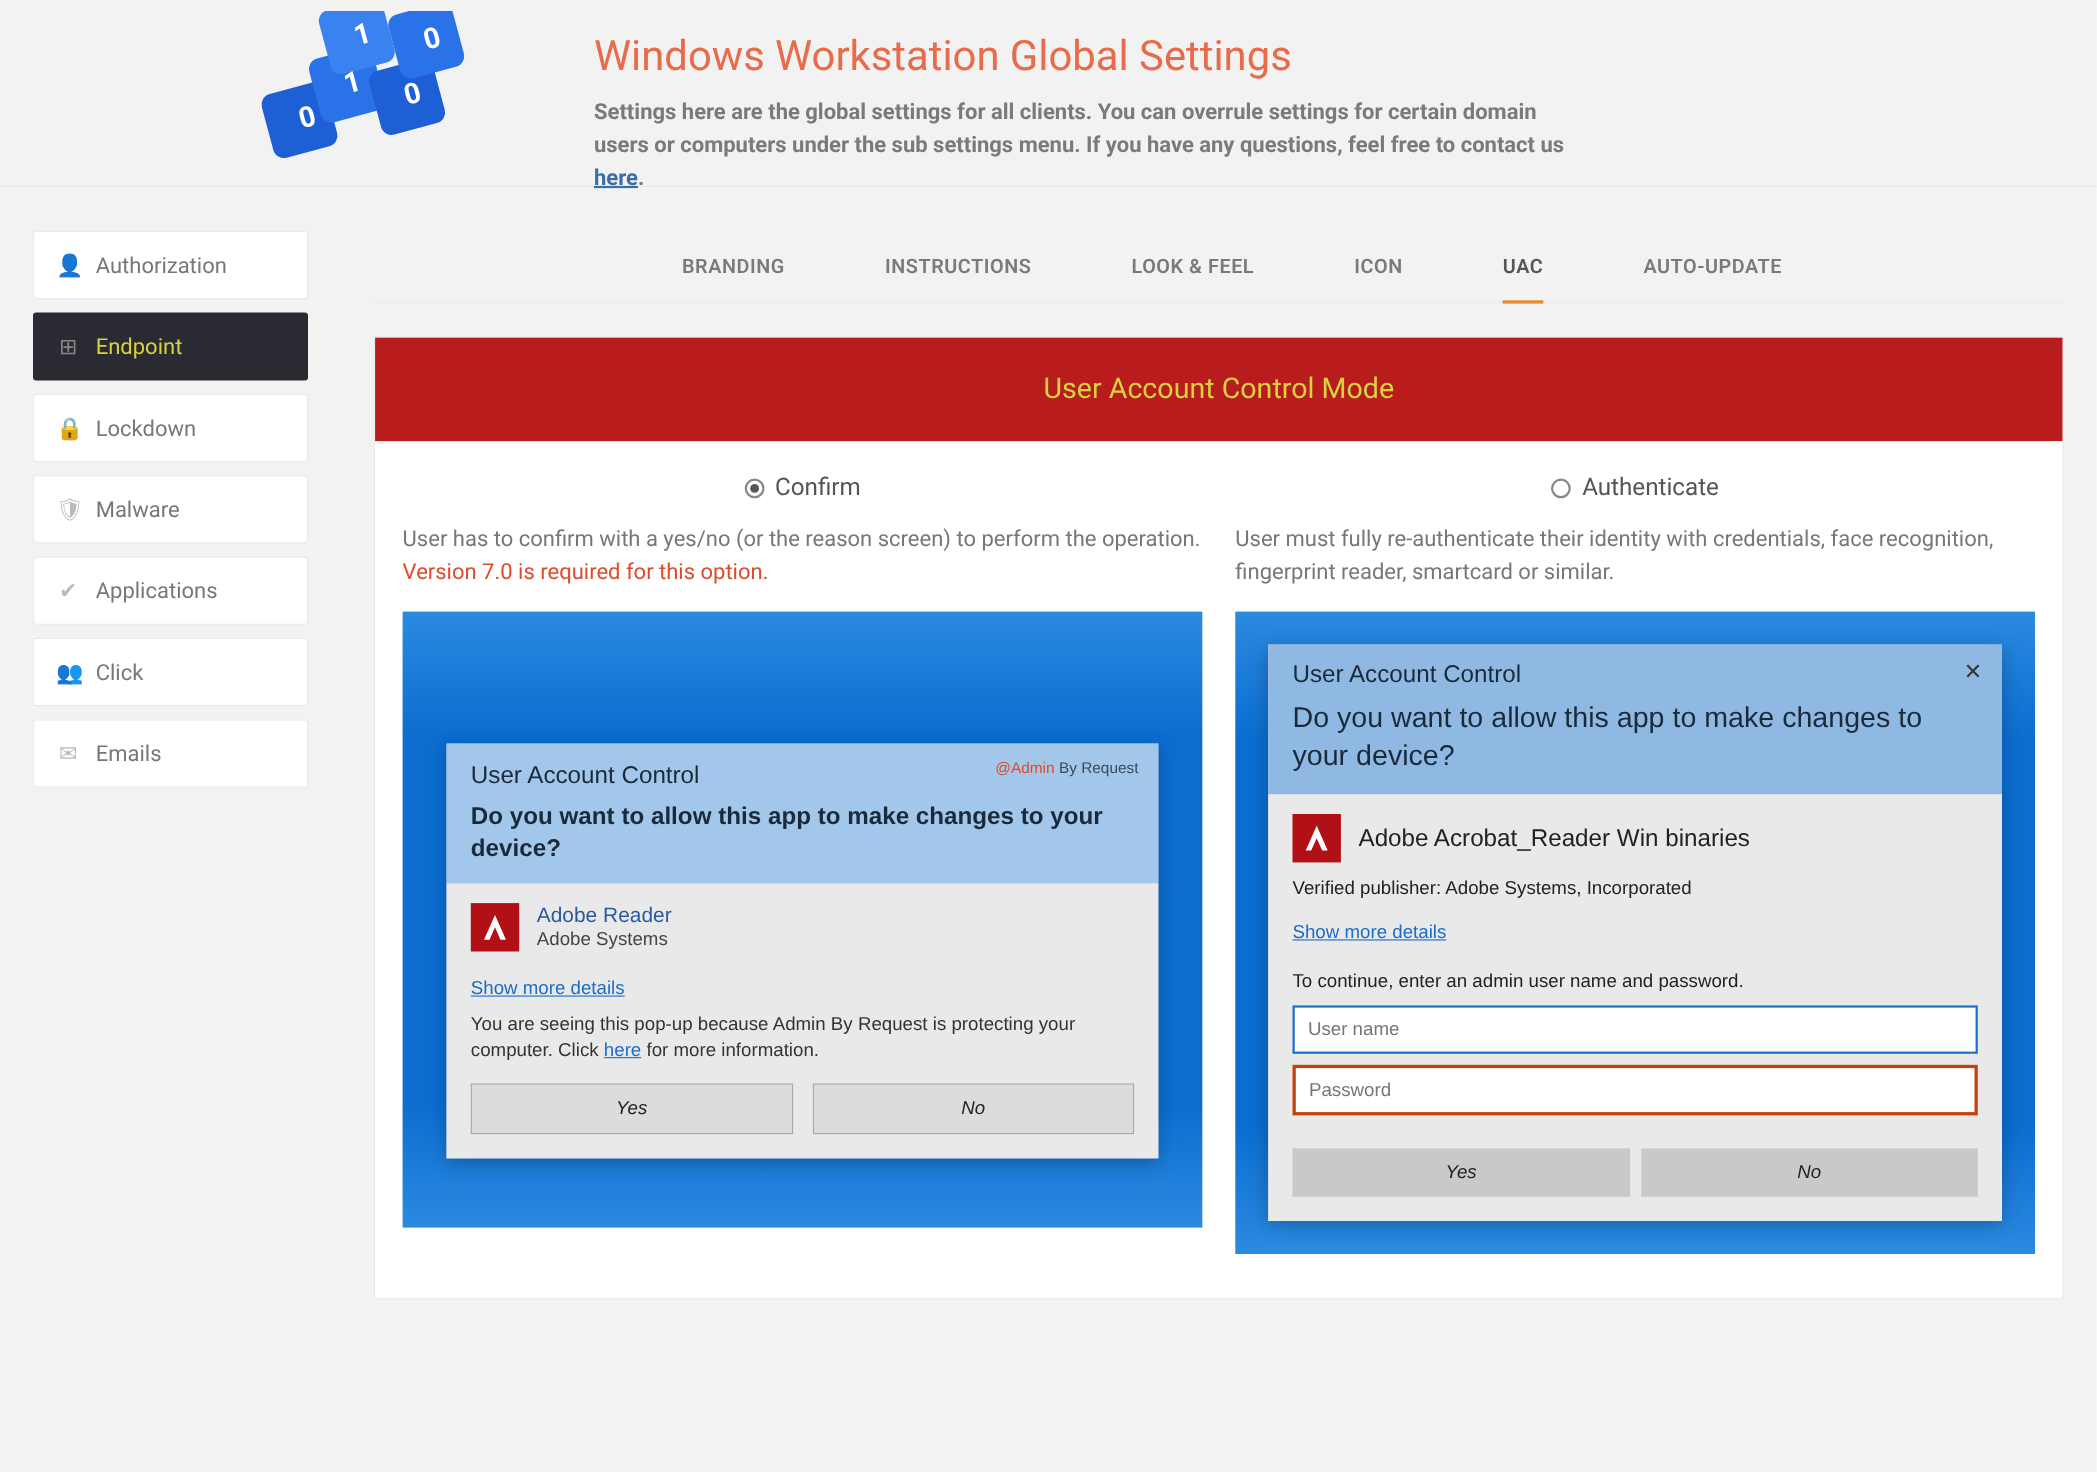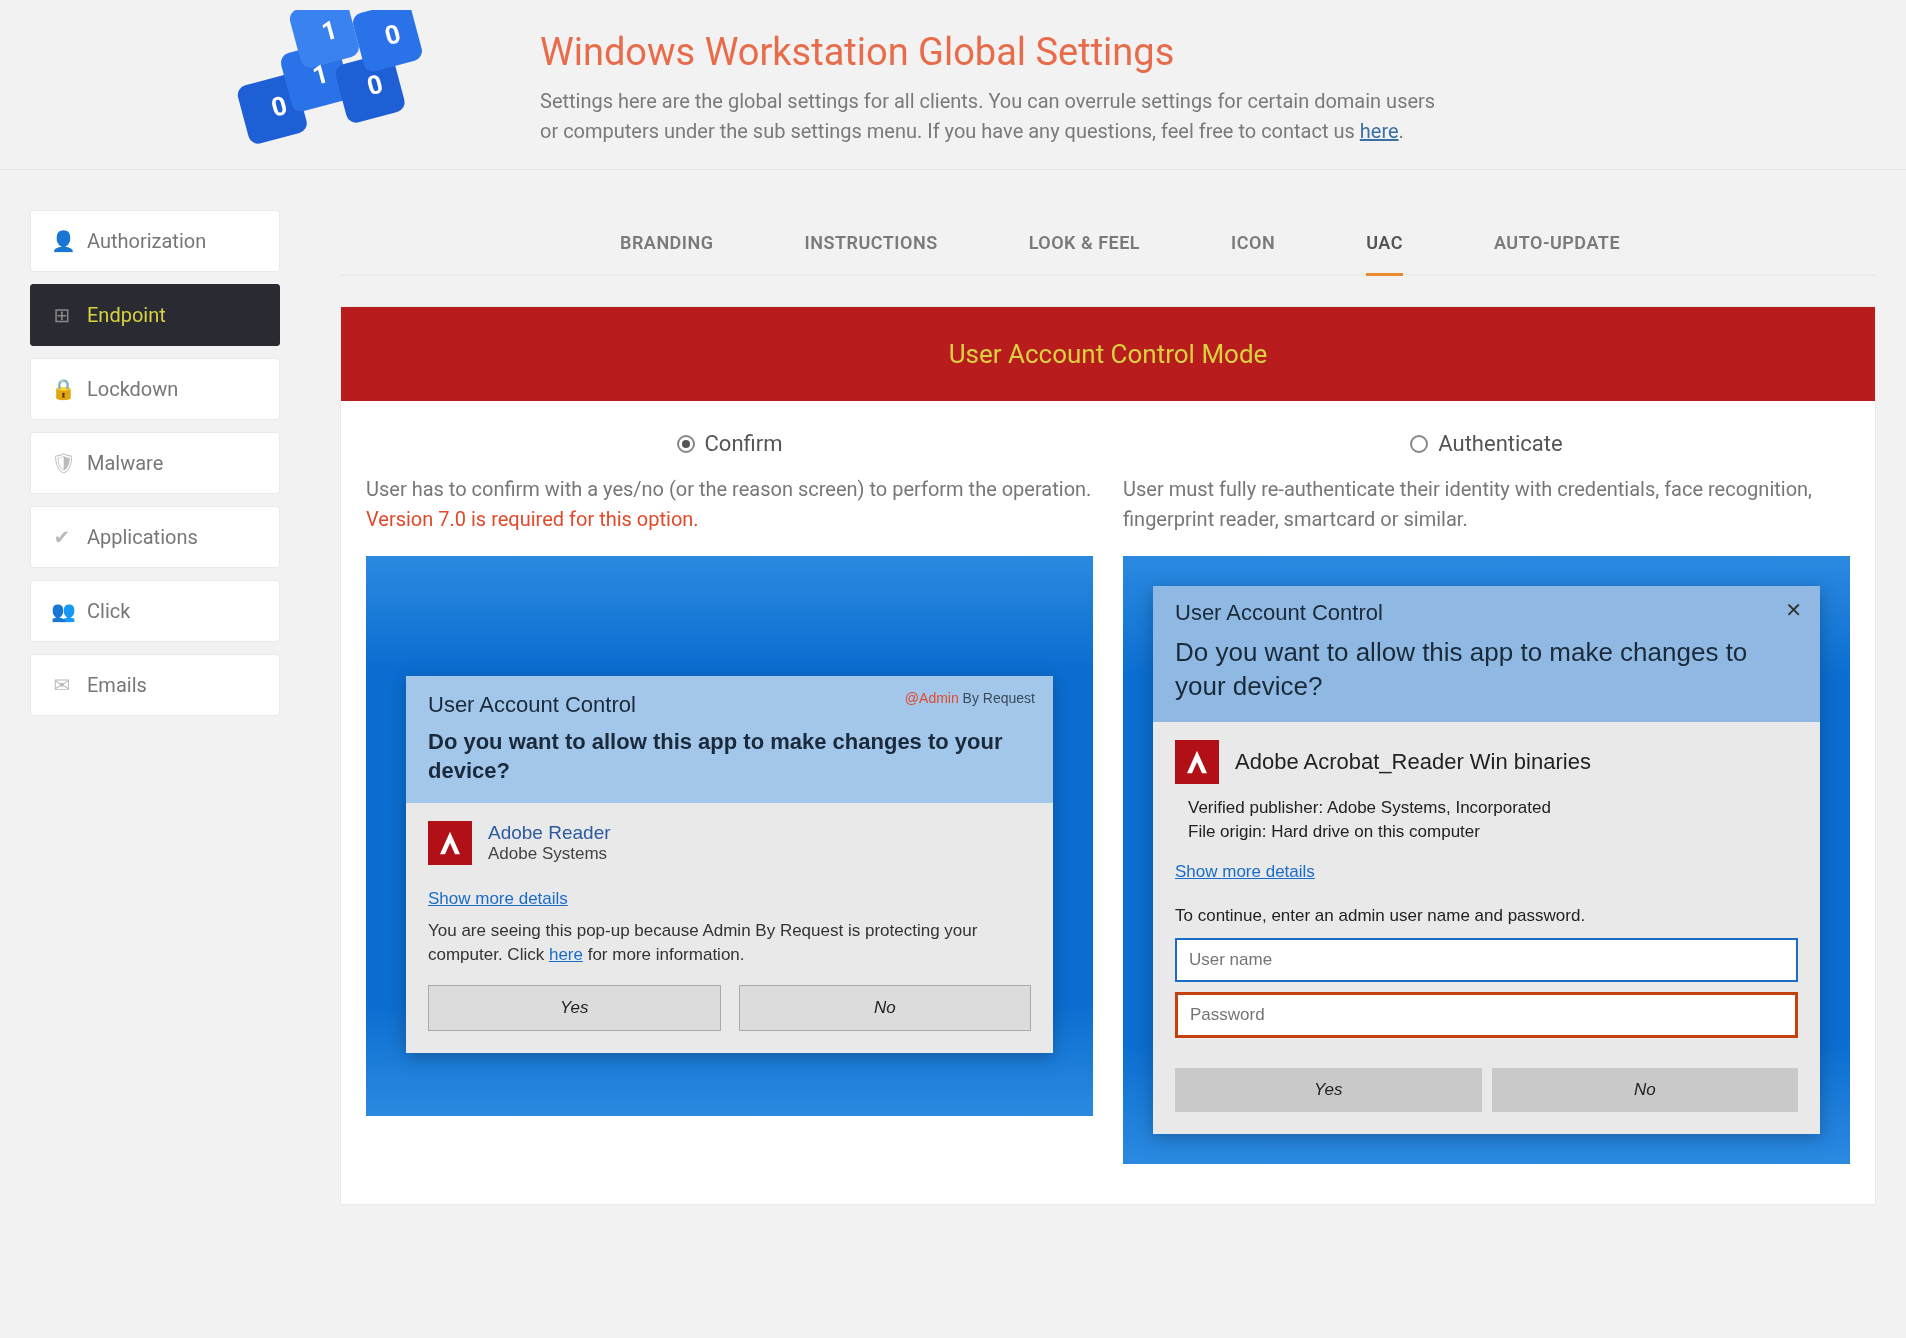--- a/index.html
+++ b/index.html
@@ -34,20 +34,21 @@
     font-size: 38px;
     font-weight: 400;
     color: #e86b4a;
     margin-bottom: 12px;
   }
   .page-subtitle {
     font-size: 20px;
     line-height: 1.5;
     color: #7a7a7a;
     max-width: 900px;
+    font-weight: bold;
   }
   .page-subtitle a { color: #3b6ea5; text-decoration: underline; }
 
   .body-row {
     display: flex;
     padding: 40px 30px 40px 30px;
     gap: 60px;
   }
   .sidebar {
     width: 250px;
@@ -200,21 +201,21 @@
   .uac-details-link { color: #1a6cc9; font-size: 17px; margin: 10px 0; display: inline-block; }
   .uac-info { font-size: 17px; color: #333; line-height: 1.4; }
   .uac-info a { color: #1a6cc9; text-decoration: underline; }
   .uac-buttons { display: flex; gap: 18px; margin-top: 18px; }
   .uac-btn {
     flex: 1; padding: 12px 0; text-align: center;
     background: #dcdcdc; border: 1px solid #aaa;
     font-size: 17px; color: #222; cursor: pointer; font-style: italic;
   }
   .uac-btn.flat { background: #c9c9c9; border: none; }
-  .uac-meta { font-size: 17px; color: #222; margin: 4px 13px; }
+  .uac-meta { font-size: 17px; color: #222; margin: 4px 0; }
   .uac-continue { font-size: 17px; color: #222; margin: 14px 0 12px 0; }
   .uac-input {
     width: 100%; padding: 10px 12px; font-size: 17px;
     background: #fff; border: 3px solid #c2410c; margin-bottom: 10px;
     color: #888;
   }
   .uac-input.focused { border: 2px solid #1a6cc9; }
   .uac-buttons.flat { margin-top: 20px; gap: 10px; }
 </style>
 </head>
@@ -355,21 +356,20 @@
               <div class="uac-body">
                 <div class="uac-app-row">
                   <div class="app-icon">
                     <svg viewBox="0 0 24 24">
                         <path fill="#fff" d="M12 3 L20 21 L16 21 L12 12 L8 21 L4 21 Z"></path>
                       </svg>
                   </div>
                   <div class="app-name-black">Adobe Acrobat_Reader Win binaries</div>
                 </div>
                 <div class="uac-meta">Verified publisher: Adobe Systems, Incorporated</div>
-                <div class="uac-meta">File origin: Hard drive on this computer</div>
                 <a href="#" class="uac-details-link" style="margin-top:16px;">Show more details</a>
                 <div class="uac-continue">To continue, enter an admin user name and password.</div>
                 <input class="uac-input focused" placeholder="User name" style="">
                 <input class="uac-input" placeholder="Password" style="">
                 <div class="uac-buttons flat">
                   <div class="uac-btn flat">Yes</div>
                   <div class="uac-btn flat">No</div>
                 </div>
               </div>
             </div>

